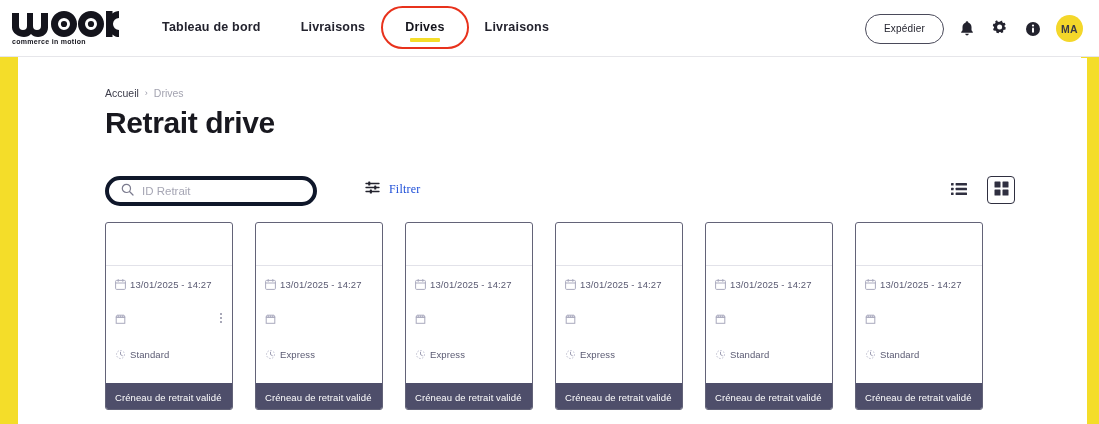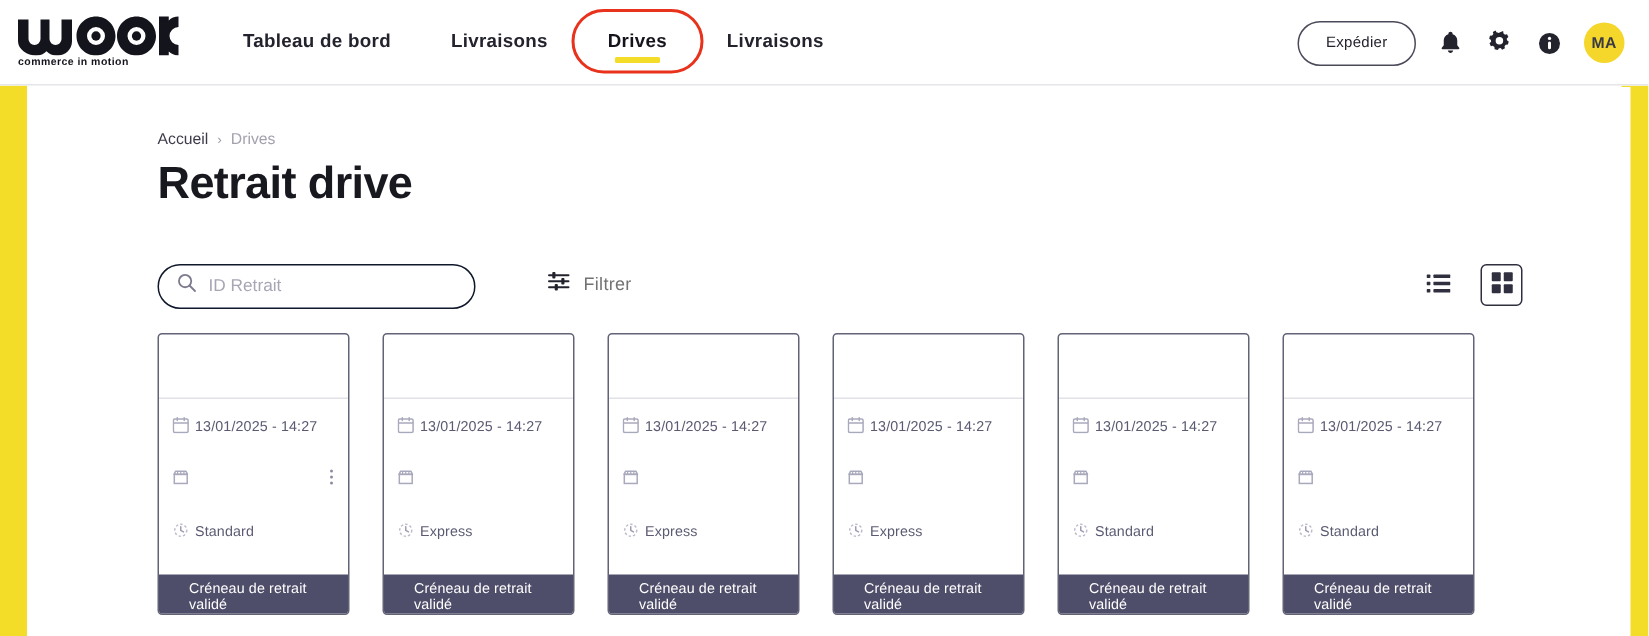--- a/index.html
+++ b/index.html
@@ -158,21 +158,21 @@
   
   .toolbar {
     position: absolute;
     left: 87px; top: 118px;
     width: 910px; height: 34px;
   }
   .search-box {
     position: absolute;
     left: 0; top: 0;
     width: 212px; height: 30px;
-    border: 1px solid #0f172a;
+    border: 4px solid #0f172a;
     border-radius: 16px;
     display: flex; align-items: center;
     padding: 0 12px;
     gap: 8px;
     background: #fff;
   }
   .search-input {
     border: none; outline: none;
     background: transparent;
     font-family: "Liberation Sans", sans-serif;
@@ -181,23 +181,23 @@
     width: 160px;
   }
   .search-input::placeholder { color: #a6a6b4; }
 
   .filter-btn {
     position: absolute;
     left: 260px; top: 4px;
     display: flex; align-items: center; gap: 9px;
     cursor: pointer;
     background: none; border: none;
-    font-family: Liberation Sans, sans-serif;
+    font-family: Liberation Serif, serif;
     font-size: 12px;
-    color: #737373;
+    color: #1d4ed8;
     letter-spacing: 0.2px;
   }
 
   .view-toggle {
     position: absolute;
     right: 0; top: 0;
     display: flex; align-items: center; gap: 14px;
   }
   .view-btn {
     width: 28px; height: 28px;
@@ -264,21 +264,21 @@
     background: #8b8ba0;
     display: block;
   }
   .card-footer {
     height: 29px;
     background: #4e4e6a;
     color: #ffffff;
     font-size: 9.5px;
     letter-spacing: 0.1px;
     display: flex; align-items: center;
-    padding-left: 20px;
+    padding-left: 9px;
     flex: none;
   }
   .ic { flex: none; display: block; }
 </style>
 </head>
 <body>
 
 <div id="page">
 
   <div class="rail left"></div>

